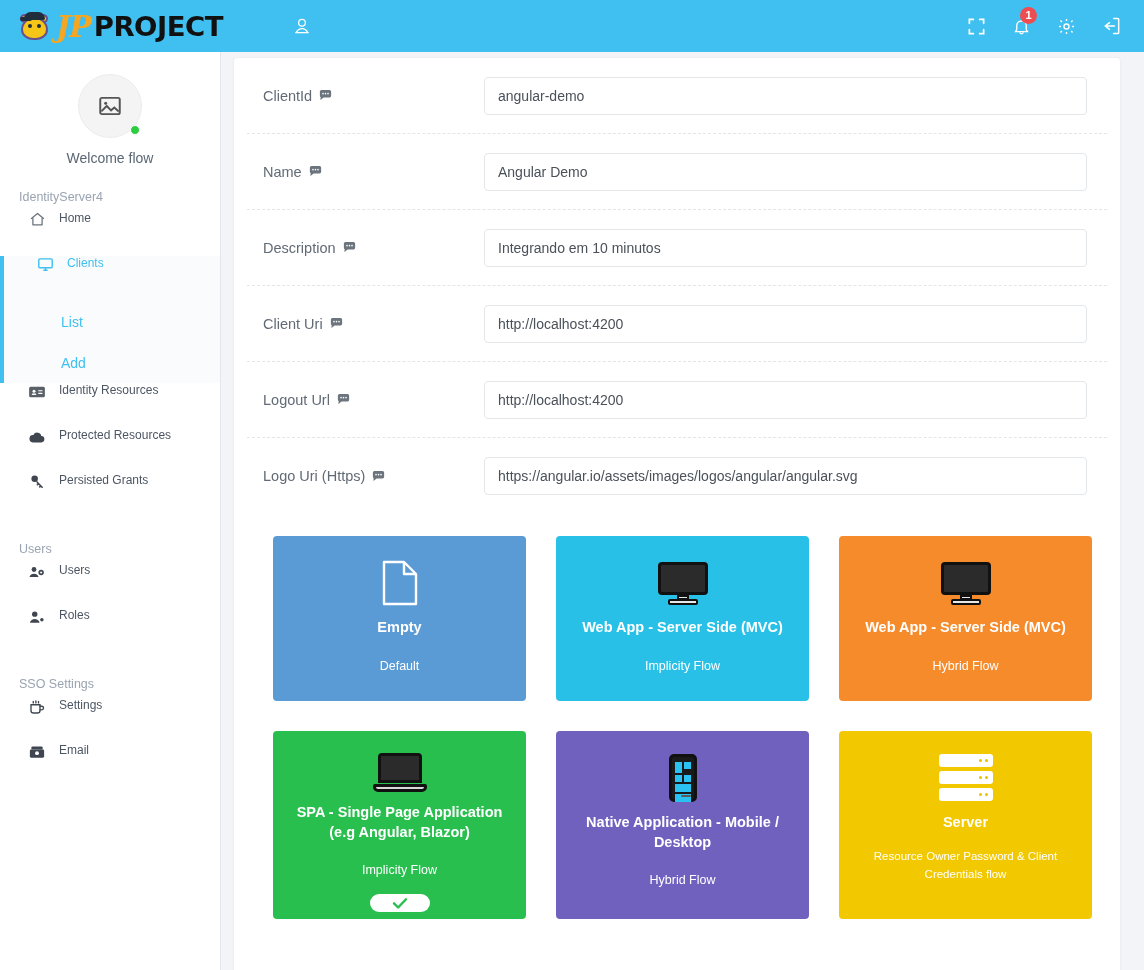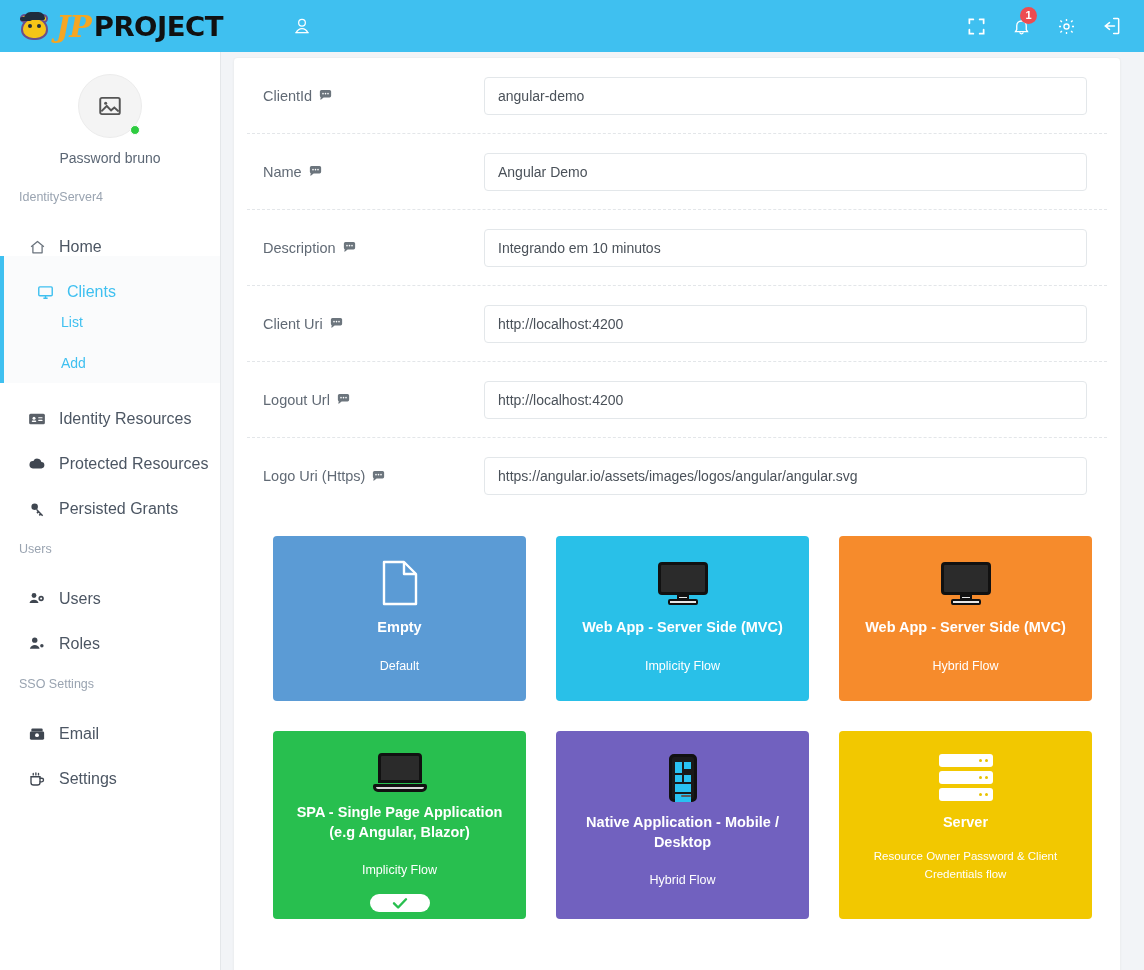--- a/index.html
+++ b/index.html
@@ -102,23 +102,23 @@
     background: #2ecc40; border: 1px solid #fff;
   }
   .welcome {
     margin-top: 12px; font-size: 14px; color: #5b6674;
   }
   .nav-section {
     font-size: 12.5px; color: #9aa4b1;
     padding: 0 0 0 19px; margin-top: 24px; margin-bottom: 7px;
   }
   .nav-item {
-    display: flex; align-items: flex-end; gap: 13px;
+    display: flex; align-items: flex-start; gap: 13px;
     height: 45px; padding-left: 28px;
-    font-size: 16px; color: #4c5663;
+    font-size: 12px; color: #4c5663;
     cursor: pointer; border-left: 4px solid transparent;
     padding-left: 24px;
   }
   .nav-item .ico { width: 18px; display: flex; justify-content: center; line-height: 0; }
   .nav-group.active { background: #fafbfc; border-left: 4px solid #3fc0f0; }
   .nav-group.active .nav-item { border-left: none; padding-left: 32px; }
   .nav-item.active-text { color: #3fc0f0; }
   .nav-sub {
     height: 41px; display: flex; align-items: center;
     padding-left: 57px; font-size: 14px; color: #3fc0f0;
@@ -306,21 +306,21 @@
     <div class="avatar-wrap">
       <div class="avatar">
         <svg width="26" height="26" viewBox="0 0 24 24" fill="none" stroke="#555" stroke-width="1.8">
           <rect x="3" y="4.5" width="18" height="15" rx="1.5"></rect>
           <circle cx="8" cy="9.5" r="1.4" fill="#555" stroke="none"></circle>
           <path d="M4 17l5-5 4 4 3-2.5 4 3.5"></path>
         </svg>
       </div>
       <div class="avatar-dot"></div>
     </div>
-    <div class="welcome">Password bruno</div>
+    <div class="welcome">Welcome flow</div>
   </div>
 
   <div class="nav-section">IdentityServer4</div>
 
   <div class="nav-item">
     <span class="ico">
       <svg width="17" height="17" viewBox="0 0 24 24" fill="none" stroke="#6a737d" stroke-width="1.8" stroke-linejoin="round">
         <path d="M3 11l9-7.5 9 7.5"></path>
           <path d="M5.5 10v9.5h13V10"></path>
       </svg>
@@ -396,38 +396,38 @@
         <circle cx="18.5" cy="15" r="2.3"></circle>
       </svg>
     </span>
     <span>Roles</span>
   </div>
 
   <div class="nav-section">SSO Settings</div>
 
   <div class="nav-item">
     <span class="ico">
+      <svg width="18" height="18" viewBox="0 0 24 24" fill="none" stroke="#3f4650" stroke-width="1.8" stroke-linecap="round">
+        <path d="M4 9h12v7.5a3.5 3.5 0 0 1-3.5 3.5h-5A3.5 3.5 0 0 1 4 16.5z"></path>
+        <path d="M16 11h2.3a2.4 2.4 0 0 1 0 4.8H16"></path>
+        <path d="M7 4.5v2M10.5 4v2.5M14 4.5v2"></path>
+      </svg>
+    </span>
+    <span>Settings</span>
+  </div>
+
+  <div class="nav-item">
+    <span class="ico">
       <svg width="18" height="18" viewBox="0 0 24 24" fill="#3f4650">
         <rect x="2.5" y="8.5" width="19" height="11" rx="1.8"></rect>
         <path d="M4.5 8.5V6a1.5 1.5 0 0 1 1.5-1.5h12A1.5 1.5 0 0 1 19.5 6v2.5z"></path>
         <circle cx="12" cy="13.5" r="2.6" fill="#fff"></circle>
       </svg>
     </span>
     <span>Email</span>
-  </div>
-
-  <div class="nav-item">
-    <span class="ico">
-      <svg width="18" height="18" viewBox="0 0 24 24" fill="none" stroke="#3f4650" stroke-width="1.8" stroke-linecap="round">
-        <path d="M4 9h12v7.5a3.5 3.5 0 0 1-3.5 3.5h-5A3.5 3.5 0 0 1 4 16.5z"></path>
-        <path d="M16 11h2.3a2.4 2.4 0 0 1 0 4.8H16"></path>
-        <path d="M7 4.5v2M10.5 4v2.5M14 4.5v2"></path>
-      </svg>
-    </span>
-    <span>Settings</span>
   </div>
 </div>
 
 <div class="content">
   <div class="panel">
 
     <div id="form-rows">
         <div class="form-row">
           <div class="form-label">
             <span>ClientId</span>

